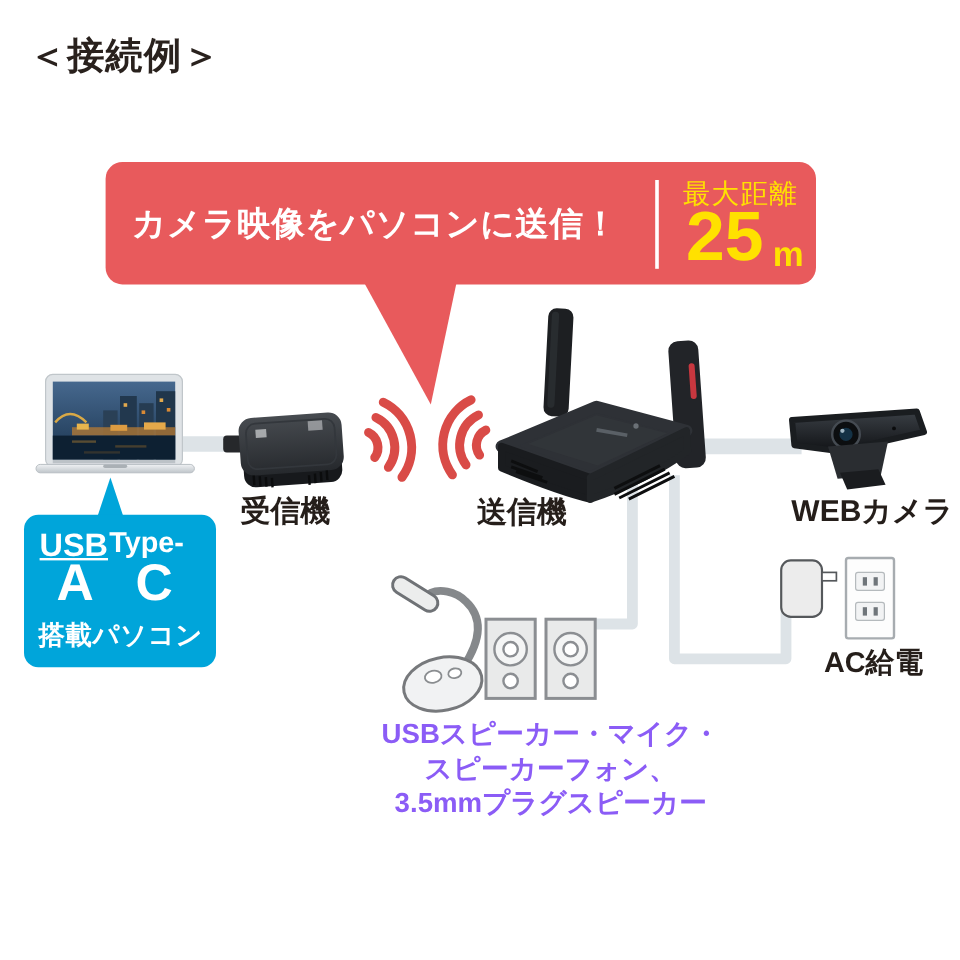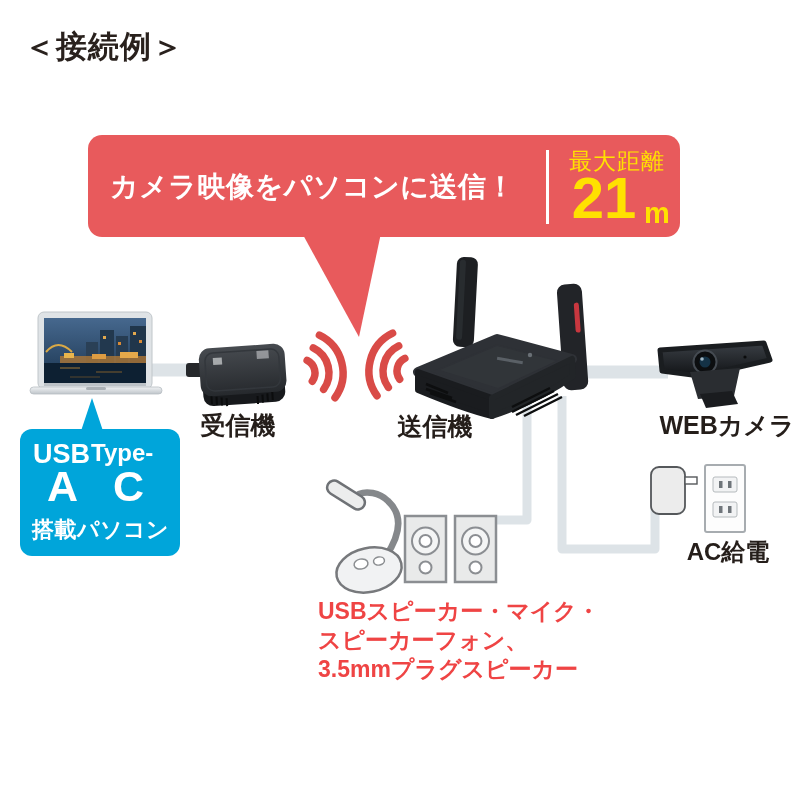--- a/index.html
+++ b/index.html
@@ -19,27 +19,27 @@
   
   .dev-label{font-size:25px;font-weight:700;color:#251e1a;text-align:center;white-space:nowrap;}
   .lbl-receiver{left:188px;top:409px;width:100px;}
   .lbl-transmitter{left:385px;top:410px;width:100px;}
   .lbl-webcam{left:657px;top:409px;width:140px;}
   .lbl-ac{left:658px;top:536px;width:140px;font-size:24px;}
   
   .usb-box{left:20px;top:429px;width:160px;height:127px;background:#00a5da;border-radius:12px;}
   .usb-tail{left:81px;top:398px;width:0;height:0;border-left:11px solid transparent;border-right:11px solid transparent;border-bottom:33px solid #00a5da;}
   .usb-box span{position:absolute;color:#fff;font-weight:700;white-space:nowrap;}
-  .usb-r1l{left:13px;top:10px;font-size:27px;}
+  .usb-r1l{left:13px;top:10px;font-size:27px;text-decoration:underline;}
   .usb-r1r{left:71px;top:10px;font-size:24px;}
   .usb-r2l{left:27px;top:33px;font-size:43px;}
   .usb-r2r{left:93px;top:33px;font-size:43px;}
   .usb-r3{left:12px;top:86px;font-size:22px;letter-spacing:.5px;}
   
-  .caption{left:318px;top:597px;font-size:23px;font-weight:700;line-height:29px;color:#ef4444;white-space:nowrap;}
+  .caption{left:318px;top:597px;font-size:23px;font-weight:700;line-height:29px;color:#8b5cf6;white-space:nowrap;text-align:center;}
 </style>
 </head>
 <body>
 
 <div id="stage">
 
   <svg id="diagram-svg" width="800" height="800" viewBox="0 0 800 800">
     <defs>
       <linearGradient id="sky" x1="0" y1="0" x2="0" y2="1">
         <stop offset="0" stop-color="#46688e"></stop>
@@ -191,21 +191,21 @@
       <circle cx="475.5" cy="567.5" r="6" fill="#ffffff" stroke-width="2"></circle>
     </g>
   </svg>
 
   <div class="abs page-title">＜接続例＞</div>
 
   <div class="abs bubble">
     <div class="abs bubble-msg">カメラ映像をパソコンに送信！</div>
     <div class="abs bubble-divider"></div>
     <div class="abs maxdist-label">最大距離</div>
-    <div class="abs dist-value">21</div>
+    <div class="abs dist-value">25</div>
     <div class="abs dist-unit">m</div>
   </div>
 
   <div class="abs dev-label lbl-receiver">受信機</div>
   <div class="abs dev-label lbl-webcam">WEBカメラ</div>
   <div class="abs dev-label lbl-transmitter">送信機</div>
   <div class="abs dev-label lbl-ac">AC給電</div>
 
   <div class="abs usb-tail"></div>
   <div class="abs usb-box">

